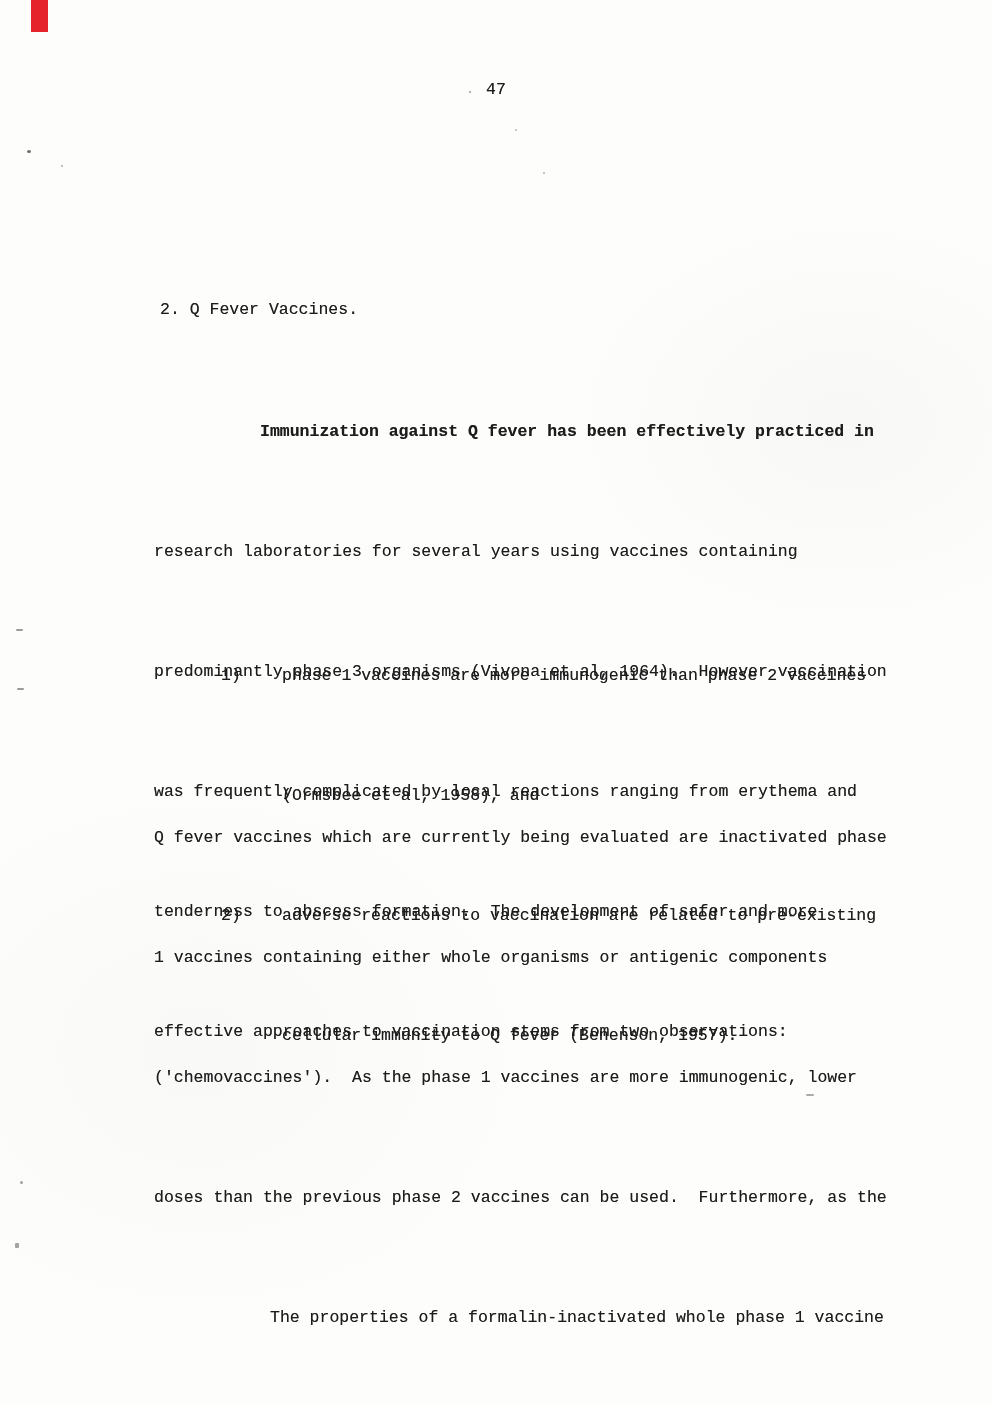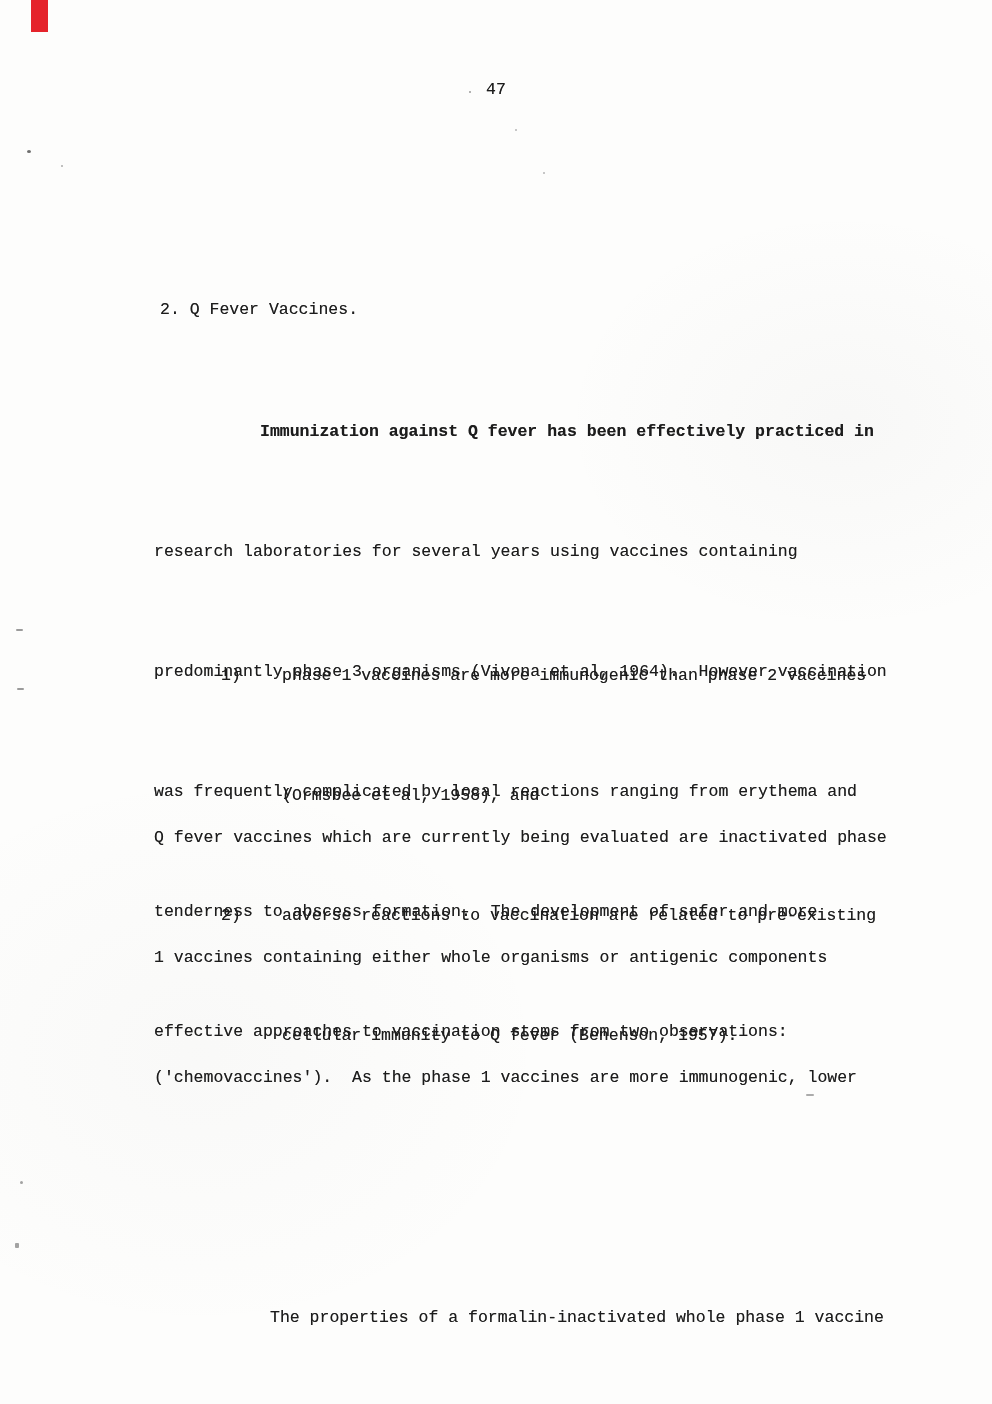--- a/index.html
+++ b/index.html
@@ -79,20 +79,21 @@
     <div class="ln"><span class="num">1)</span><span>phase 1 vaccines are more immunogenic than phase 2 vaccines</span></div>
     <div class="ln cont">(Ormsbee et al, 1958), and</div>
     <div class="ln"><span class="num">2)</span><span>adverse reactions to vaccination are related to pre-existing</span></div>
     <div class="ln cont">cellular immunity to Q fever (Benenson, 1957).</div>
   </div>
 
   <div class="txt para-2">
     <div class="ln">Q fever vaccines which are currently being evaluated are inactivated phase</div>
     <div class="ln">1 vaccines containing either whole organisms or antigenic components</div>
     <div class="ln">('chemovaccines').  As the phase 1 vaccines are more immunogenic, lower</div>
+    <div class="ln">doses than the previous phase 2 vaccines can be used.  Furthermore, as the</div>
     
     
     
     
     
   </div>
 
 
   <div class="txt para-3">
     <div class="ln">The properties of a formalin-inactivated whole phase 1 vaccine</div>

